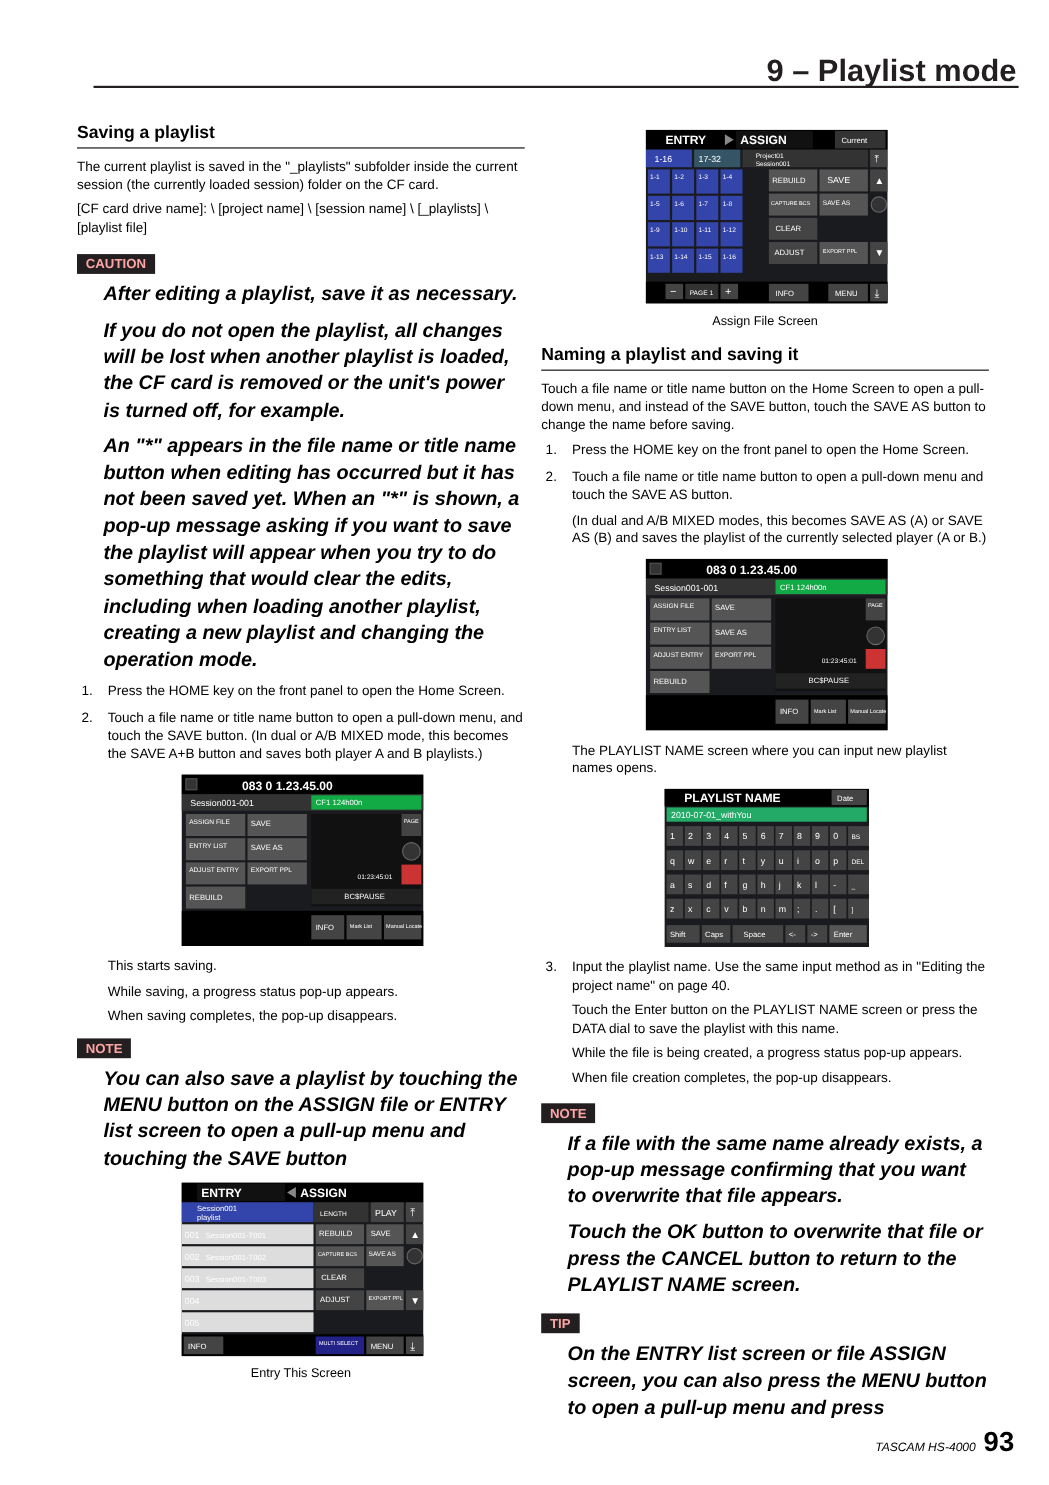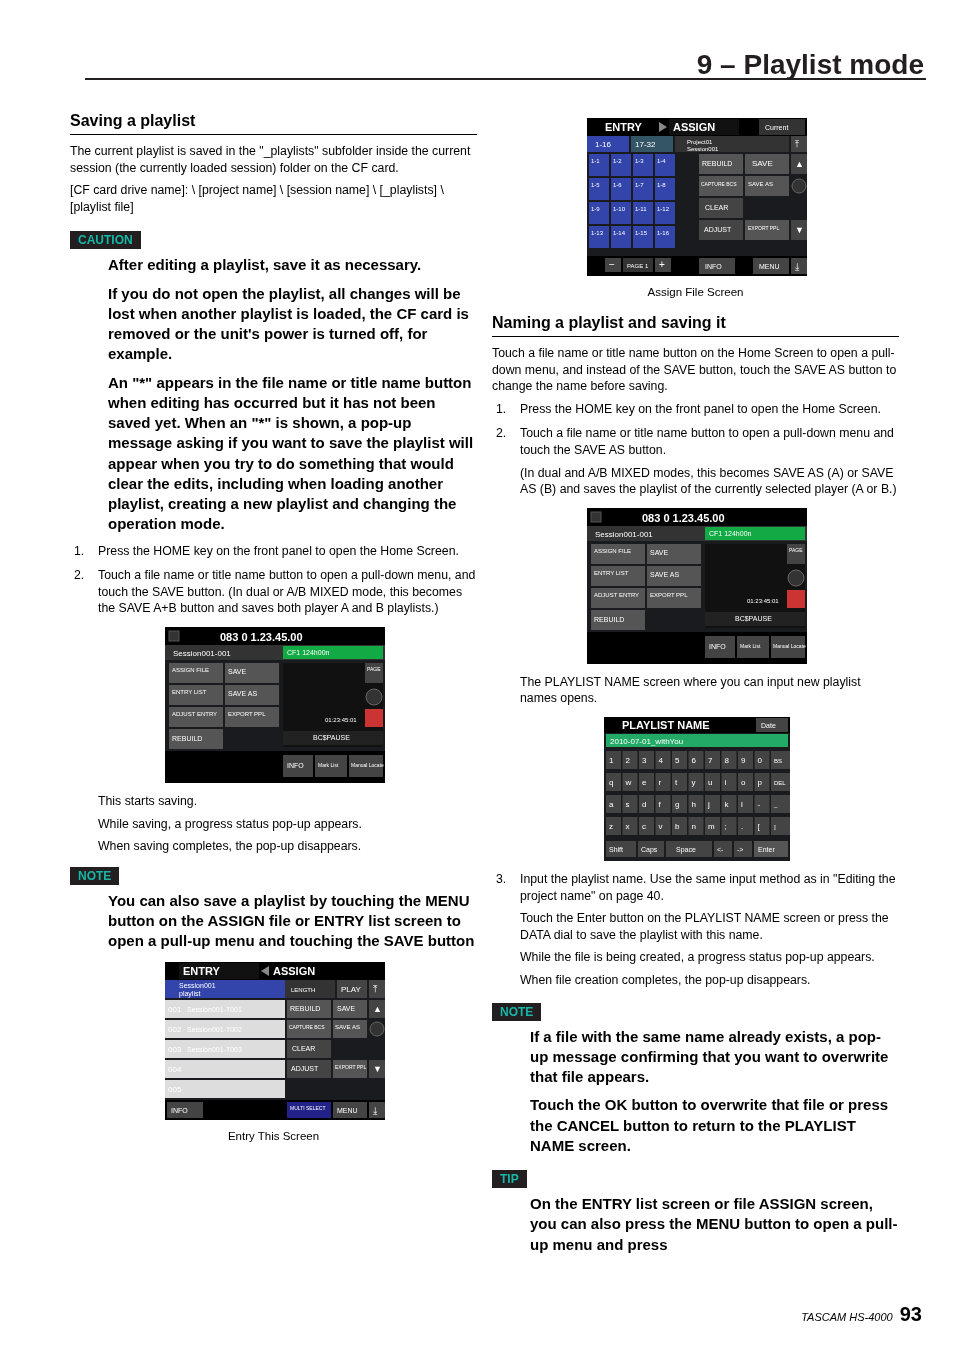--- a/index.html
+++ b/index.html
@@ -51,31 +51,32 @@
       margin-bottom: 6px;
     }
     .indent-block {
       font-size: 12.3px;
       line-height: 1.35;
       margin-bottom: 10px;
     }
     .box-label {
       display: inline-block;
       background: #231f20;
-      color: #14b8a6;
+      color: #fca5a5;
       font-size: 12px;
       font-weight: bold;
       padding: 2px 8px;
       margin-top: 6px;
       margin-bottom: 6px;
     }
     .italic-block {
-      margin-left: 38px;
+      margin-left: 24px;
+      font-style: italic;
       font-weight: bold;
-      font-size: 15px;
+      font-size: 18px;
       line-height: 1.35;
       margin-bottom: 8px;
     }
     ol.steps {
       list-style: none;
       counter-reset: step;
       font-size: 12.3px;
       line-height: 1.35;
     }
     ol.steps li {
@@ -109,21 +110,21 @@
     .footer {
       position: absolute;
       bottom: 24px;
       right: 32px;
       font-size: 11px;
       font-style: italic;
     }
     .footer .pg {
       font-style: normal;
       font-weight: bold;
-      font-size: 20px;
+      font-size: 25px;
       margin-left: 4px;
     }
     
     .device-svg text { font-family: Arial, sans-serif; fill: #fff; }
   </style>
 </head>
 <body>
 
 <div class="header-right">
   <span class="num">9</span><span> – </span><span>Playlist mode</span>

